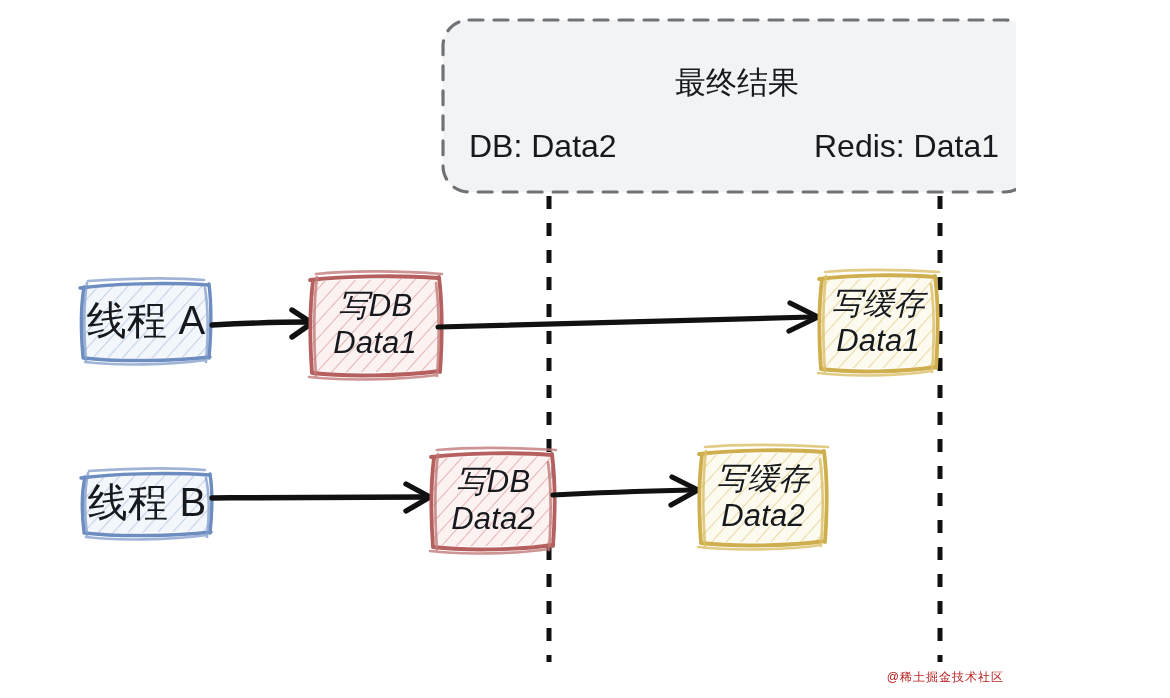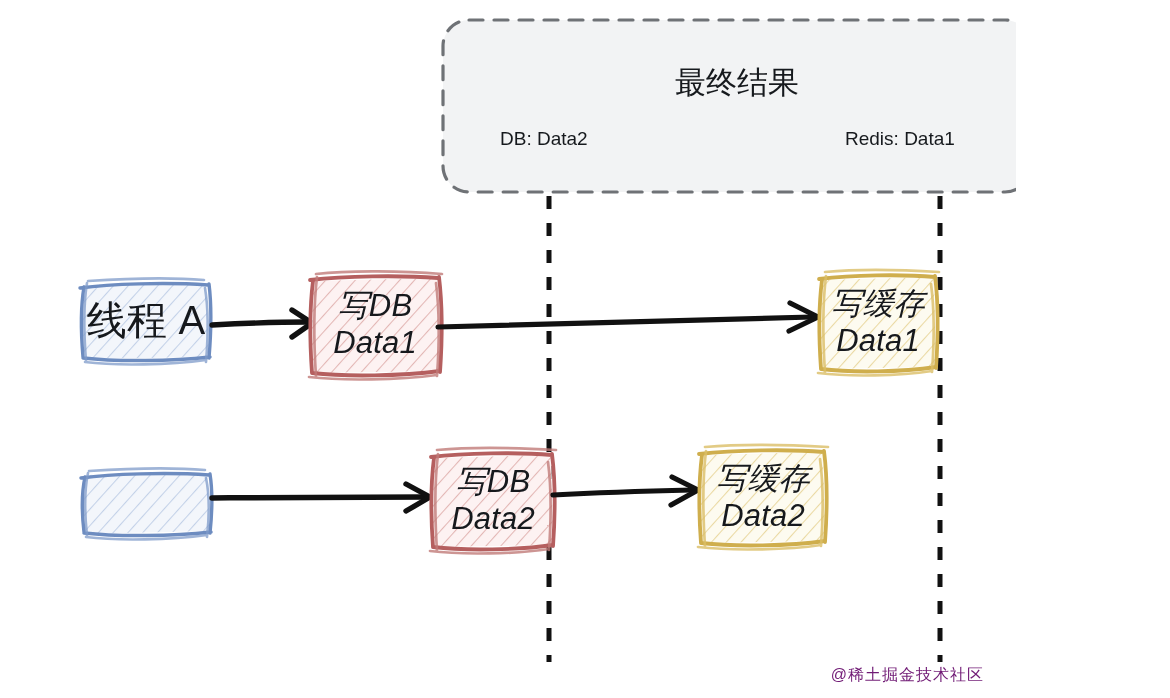--- a/index.html
+++ b/index.html
@@ -39,30 +39,29 @@
   .thread-label { font-size: 40px; }
   .box-label    { font-size: 31px; font-style: italic; }
   .summary-title {
     position: absolute;
     font-size: 31px;
     color: #16191d;
     text-align: center;
   }
   .summary-item {
     position: absolute;
-    font-size: 19px;
+    font-size: 32px;
     color: #16191d;
-    margin-left: 31px;
   }
   .watermark {
     position: absolute;
-    right: 32px;
+    right: 12px;
     bottom: 12px;
-    font-size: 16px;
-    color: #701a75;
+    font-size: 12px;
+    color: #b91c1c;
     letter-spacing: 1px;
   }
 </style>
 </head>
 <body>
 
 <div id="canvas">
 
   <svg id="scene" viewBox="0 0 1170 698">
     <defs>
@@ -171,20 +170,21 @@
   <div class="node-label box-label" style="left:311px; top:278px; width:128px; height:94px;">
     <span>写DB</span>
     <span>Data1</span>
   </div>
 
   <div class="node-label box-label" style="left:818px; top:277px; width:120px; height:92px;">
     <span>写缓存</span>
     <span>Data1</span>
   </div>
 
+  <div class="node-label thread-label" style="left:83px; top:473px; width:128px; height:60px;">线程 B</div>
 
   <div class="node-label box-label" style="left:432px; top:455px; width:122px; height:92px;">
     <span>写DB</span>
     <span>Data2</span>
   </div>
 
   <div class="node-label box-label" style="left:700px; top:452px; width:126px; height:91px;">
     <span>写缓存</span>
     <span>Data2</span>
   </div>

